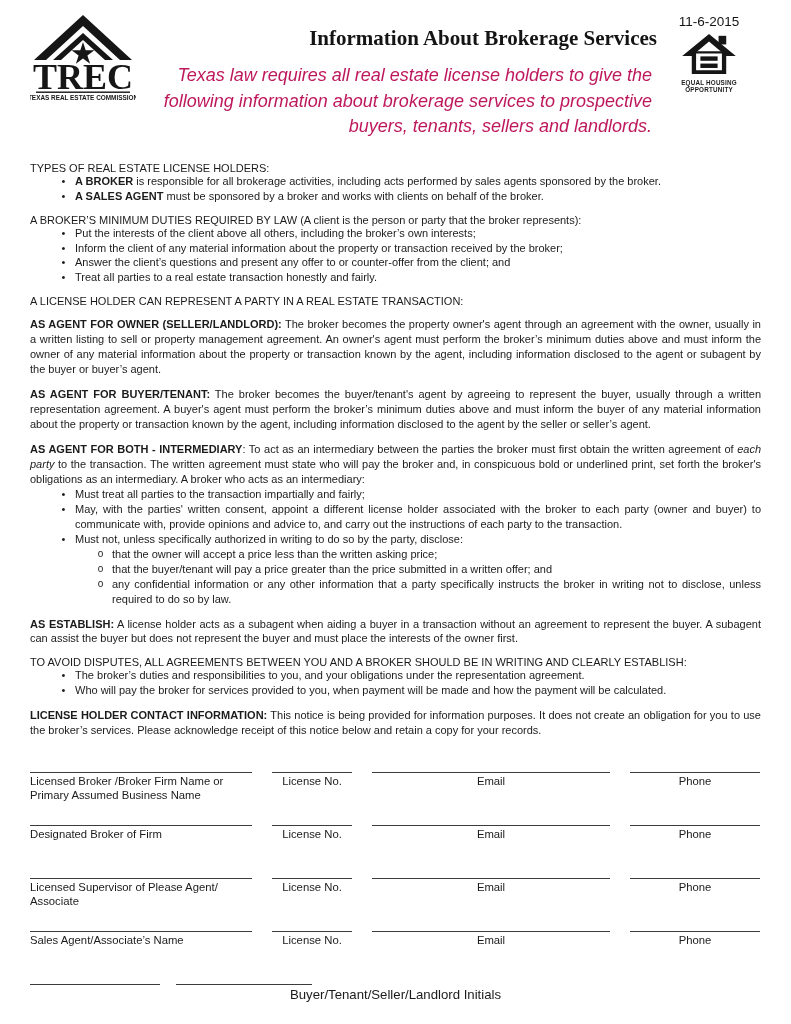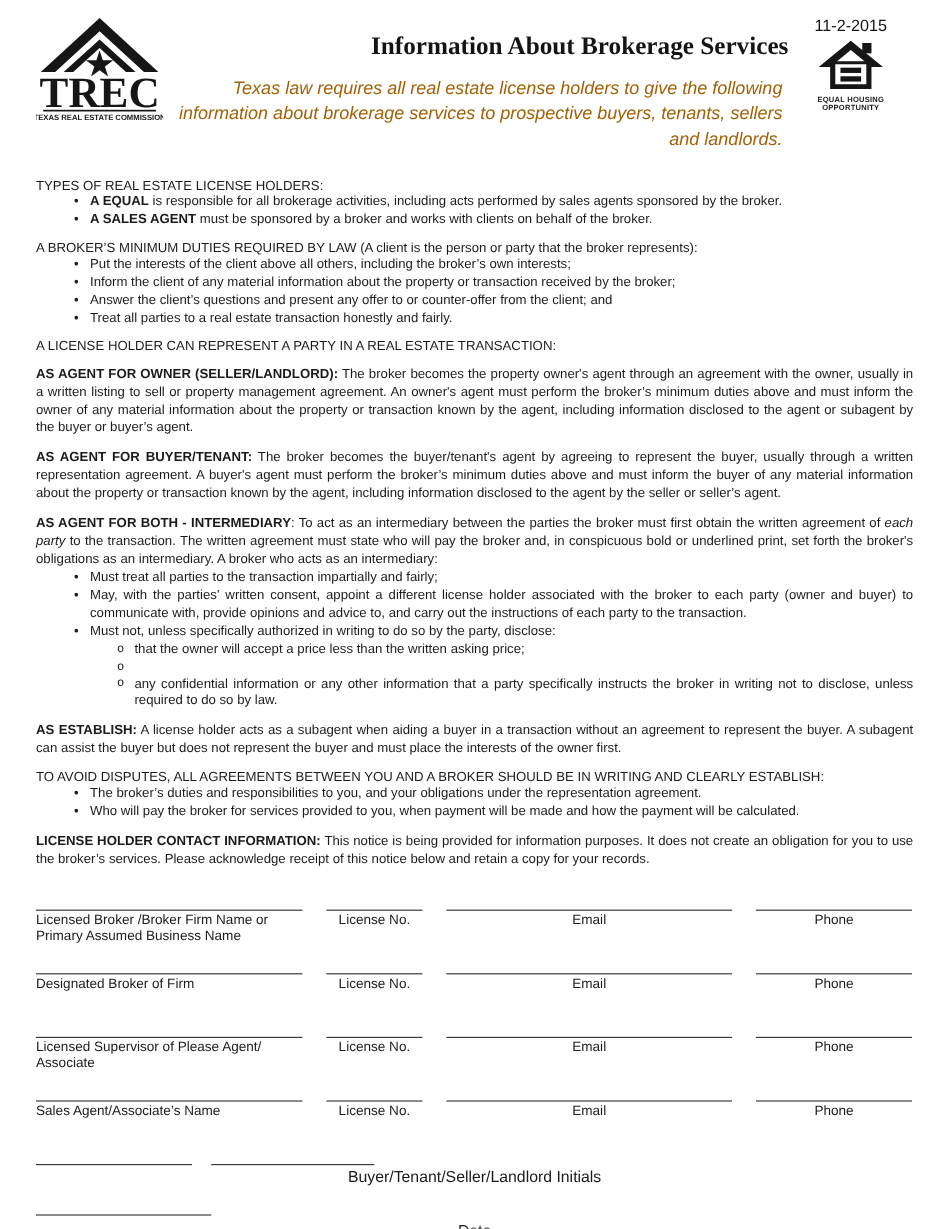--- a/index.html
+++ b/index.html
@@ -13,22 +13,22 @@
   
   .hdr { display: flex; align-items: flex-start; margin-bottom: 6px; }
   .hdr-left { width: 112px; flex: none; }
   .hdr-center { flex: 1; text-align: right; padding-top: 16px; }
   .hdr-right { width: 104px; flex: none; text-align: center; padding-top: 4px; }
   .doc-title {
     font-family: "Liberation Serif", serif;
     font-weight: 700; font-size: 21px; color: #141414; margin: 0 0 5px 0;
   }
   .doc-subtitle {
-    font-style: italic; font-size: 15px; line-height: 1.42;
-    max-width: 505px; margin: 12px auto; color: #a16207;
+    font-style: italic; font-size: 18px; line-height: 1.42;
+    max-width: 505px; margin: 12px auto; color: #be185d;
   }
   .rev-date { font-size: 13.5px; margin-bottom: 3px; color: #141414; }
   .eho-label { font-size: 6.3px; font-weight: 700; letter-spacing: 0.2px; line-height: 1.15; margin-top: 1px; }
 
   
   .sec { margin-top: 10px; }
   .shead { font-weight: 400; }
   .para { text-align: justify; line-height: 1.36; margin: 0; }
   .lead { font-weight: 700; }
   .bullets { margin: 0; }
@@ -75,41 +75,41 @@
         <text x="53" y="79" font-family="Liberation Serif, serif" font-weight="bold" font-size="36" text-anchor="middle" fill="#161616">TREC</text>
         <rect x="6" y="81.5" width="94" height="1.4" fill="#161616"></rect>
         <text x="53" y="90" font-family="Liberation Sans, sans-serif" font-weight="bold" font-size="6.4" text-anchor="middle" fill="#161616">TEXAS REAL ESTATE COMMISSION</text>
       </svg>
     </div>
     <div class="hdr-center">
       <h1 class="doc-title">Information About Brokerage Services</h1>
       <p class="doc-subtitle">Texas law requires all real estate license holders to give the following information about brokerage services to prospective buyers, tenants, sellers and landlords.</p>
     </div>
     <div class="hdr-right">
-      <div class="rev-date">11-2-2015</div>
+      <div class="rev-date">11-6-2015</div>
       <svg width="58" height="44" viewBox="0 0 60 46">
         <rect x="40" y="4" width="8" height="9" fill="#161616"></rect>
         <path d="M2 25 L30 2 L58 25 L48 25 L30 10 L12 25 Z" fill="#161616"></path>
         <path d="M12 20 L48 20 L48 44 L12 44 Z M16.5 22.5 L43.5 22.5 L43.5 40 L16.5 40 Z" fill="#161616" fill-rule="evenodd"></path>
         <rect x="21" y="25.5" width="18" height="4.6" fill="#161616"></rect>
         <rect x="21" y="33" width="18" height="4.6" fill="#161616"></rect>
       </svg>
       <div class="eho-label">
         <div>EQUAL HOUSING</div>
         <div>OPPORTUNITY</div>
       </div>
     </div>
   </div>
 
   <div class="sec">
     <div class="shead">TYPES OF REAL ESTATE LICENSE HOLDERS:</div>
     <div class="bullets">
       <div class="li">
         <span class="marker">•</span>
-        <span class="btext"><b class="lead">A EQUAL</b><span> is responsible for all brokerage activities, including acts performed by sales agents sponsored by the broker.</span></span>
+        <span class="btext"><b class="lead">A BROKER</b><span> is responsible for all brokerage activities, including acts performed by sales agents sponsored by the broker.</span></span>
       </div>
       <div class="li">
         <span class="marker">•</span>
         <span class="btext"><b class="lead">A SALES AGENT</b><span> must be sponsored by a broker and works with clients on behalf of the broker.</span></span>
       </div>
     </div>
   </div>
 
   <div class="sec">
     <div class="shead">A BROKER’S MINIMUM DUTIES REQUIRED BY LAW (A client is the person or party that the broker represents):</div>
@@ -159,20 +159,21 @@
       <div class="li">
           <span class="marker">•</span>
           <span class="btext">Must not, unless specifically authorized in writing to do so by the party, disclose:</span>
         </div>
       <div class="li sub">
           <span class="marker">o</span>
           <span class="btext">that the owner will accept a price less than the written asking price;</span>
         </div>
       <div class="li sub">
           <span class="marker">o</span>
+          <span class="btext">that the buyer/tenant will pay a price greater than the price submitted in a written offer;  and</span>
         </div>
       <div class="li sub">
           <span class="marker">o</span>
           <span class="btext">any confidential information or any other information that a party specifically instructs the broker in writing not to disclose, unless required to do so by law.</span>
         </div>
     </div>
   </div>
 
   <div class="sec">
     <p class="para"><b class="lead">AS ESTABLISH:</b><span> A license holder acts as a subagent when aiding a buyer in a transaction without an agreement to represent the buyer. A subagent can assist the buyer but does not represent the buyer and must place the interests of the owner first.</span></p>

